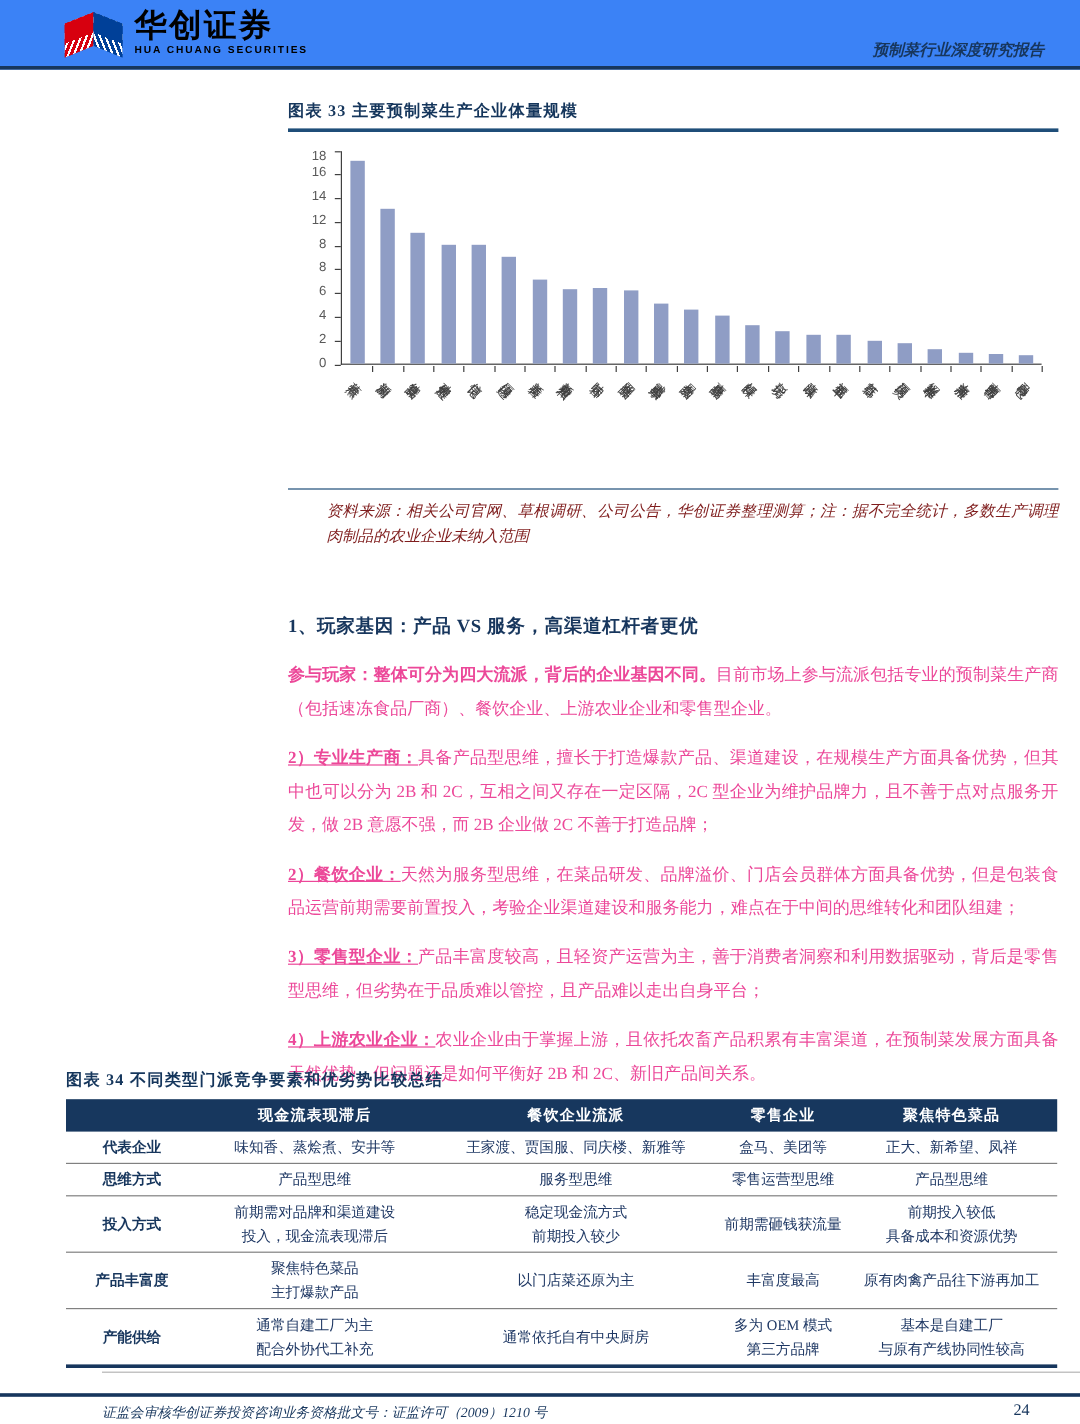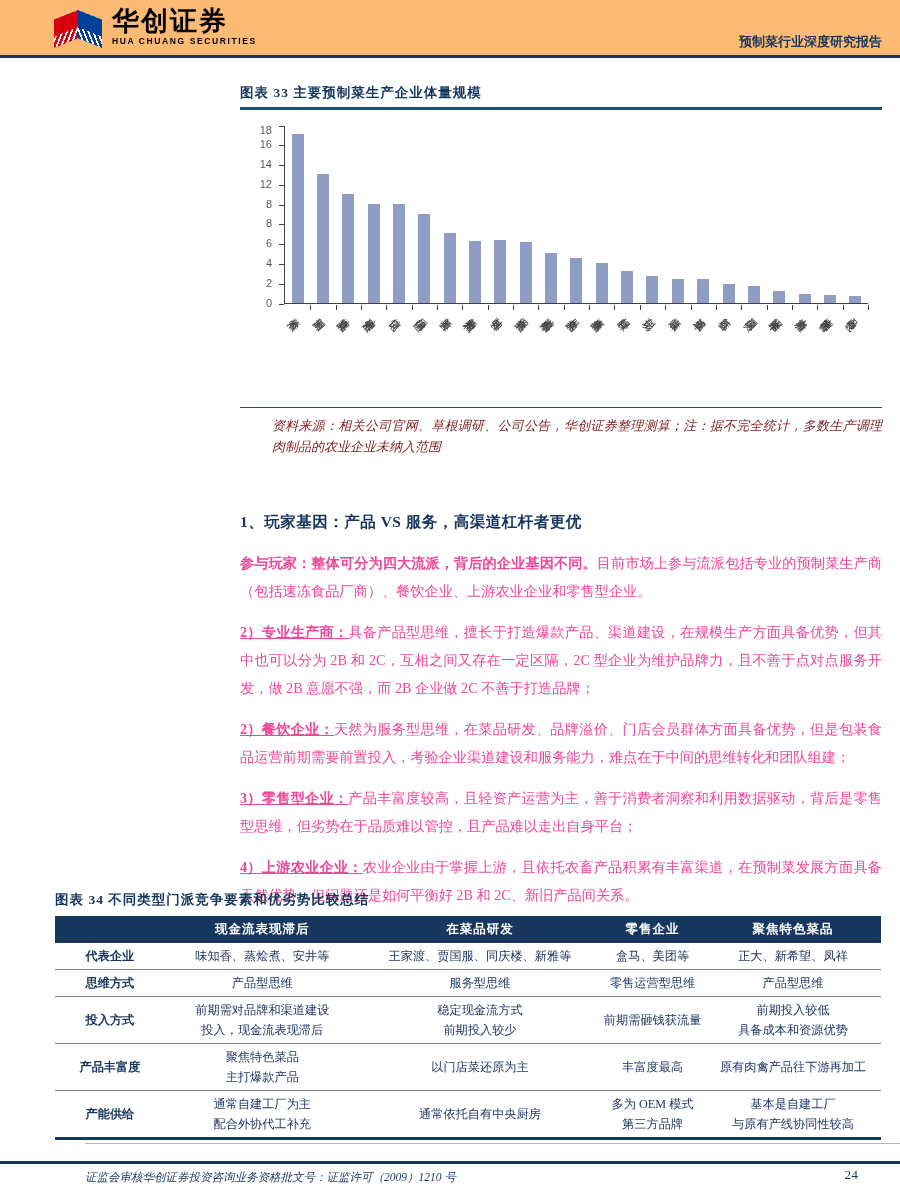--- a/index.html
+++ b/index.html
@@ -1,31 +1,31 @@
 <!DOCTYPE html>
 <html><head>
 <meta charset="utf-8">
 <style>
   * { margin:0; padding:0; box-sizing:border-box; }
   html,body { background:#ffffff; }
   body { width:900px; height:1187px; position:relative; font-family:"Liberation Serif", serif; color:#1F3864; overflow:hidden; }
 
   
-  .hdr { position:absolute; top:0; left:0; width:900px; height:58px; border-bottom:3px solid #17365D; background:#fdba74; }
+  .hdr { position:absolute; top:0; left:0; width:900px; height:58px; border-bottom:3px solid #17365D; background:#3b82f6; }
   .logo { position:absolute; left:52px; top:3px; display:flex; align-items:center; }
   .logo-mark { position:relative; width:52px; height:46px; margin-right:8px; }
   .cube-red { position:absolute; left:2px; top:12px; width:24px; height:28px; background:#D7000F;
               transform:skewY(-22deg);
               background-image:linear-gradient(#D7000F 60%, transparent 60%), repeating-linear-gradient(115deg,#D7000F 0 3px,#ffffff 3px 5px); }
   .cube-blue { position:absolute; left:26px; top:12px; width:24px; height:28px; background:#004098;
                transform:skewY(22deg);
                background-image:linear-gradient(#004098 60%, transparent 60%), repeating-linear-gradient(65deg,#004098 0 3px,#ffffff 3px 5px); }
   .logo-cn { font-family:"Liberation Sans", sans-serif; font-weight:900; font-size:27px; color:#000; letter-spacing:2px; line-height:30px; }
   .logo-en { font-family:"Liberation Sans", sans-serif; font-weight:700; font-size:8.5px; color:#000; letter-spacing:1.6px; }
-  .report-title { position:absolute; right:18px; top:33px; font-size:13px; font-weight:700; color:#17365D; }
+  .report-title { position:absolute; right:30px; top:33px; font-size:13px; font-weight:700; font-style:italic; color:#17365D; }
 
   
   .fig33 { position:absolute; left:240px; top:84px; width:642px; }
   .fig-title { font-size:13.5px; font-weight:700; color:#15365C; letter-spacing:1px; }
   .fig-rule { height:2.5px; background:#1F4E79; margin-top:5px; }
   .fig-rule.thin { height:1.5px; margin-top:0; }
   .chart { position:relative; height:293px; margin-top:4px; }
   .plot { position:absolute; left:44px; top:12px; width:584px; height:178px;
           border-left:1.5px solid #404040; border-bottom:1.5px solid #404040;
           display:flex; align-items:flex-end; }
@@ -274,21 +274,21 @@
           <col class="c0">
           <col class="c1">
           <col class="c2">
           <col class="c3">
           <col class="c4">
         </colgroup>
       <thead id="cmp-head">
           <tr>
             <th></th>
             <th>现金流表现滞后</th>
-            <th>在菜品研发</th>
+            <th>餐饮企业流派</th>
             <th>零售企业</th>
             <th>聚焦特色菜品</th>
           </tr>
         </thead>
       <tbody id="cmp-body">
           <tr style="height: 24px;">
             <td class="rowlab">代表企业</td>
             <td>味知香、蒸烩煮、安井等</td>
             <td>王家渡、贾国服、同庆楼、新雅等</td>
             <td>盒马、美团等</td>

